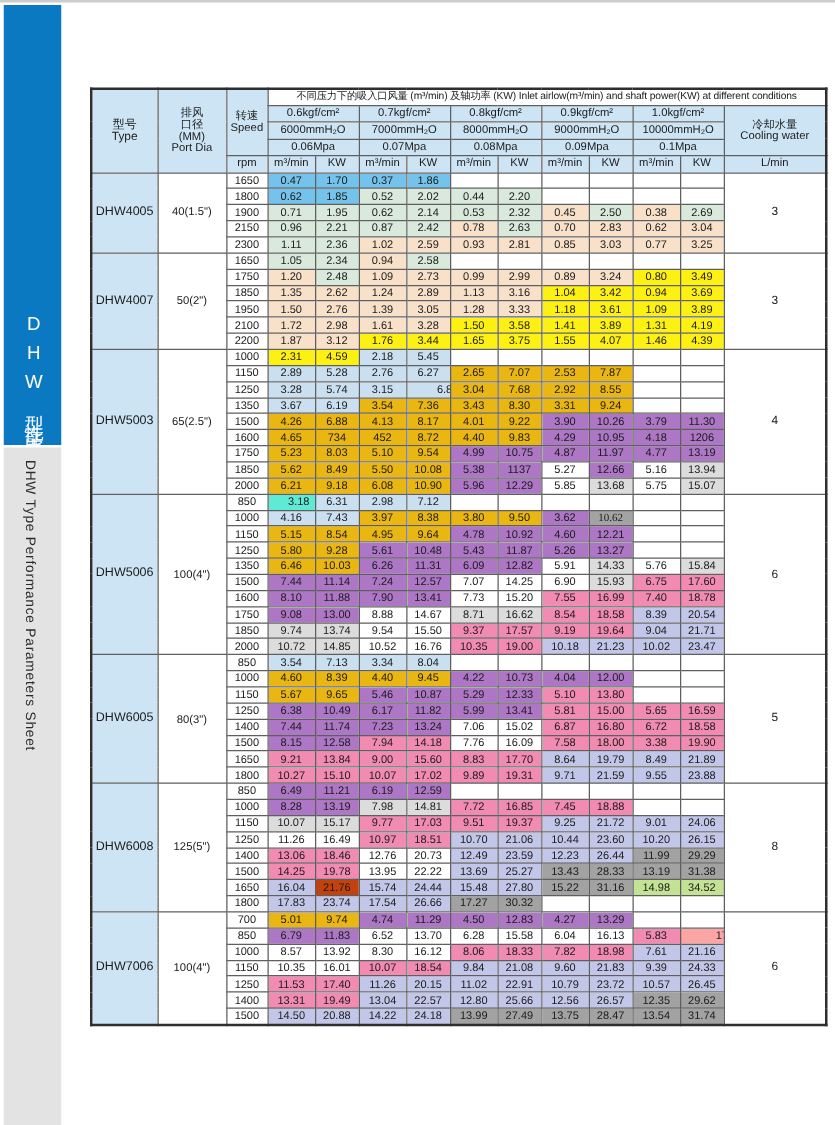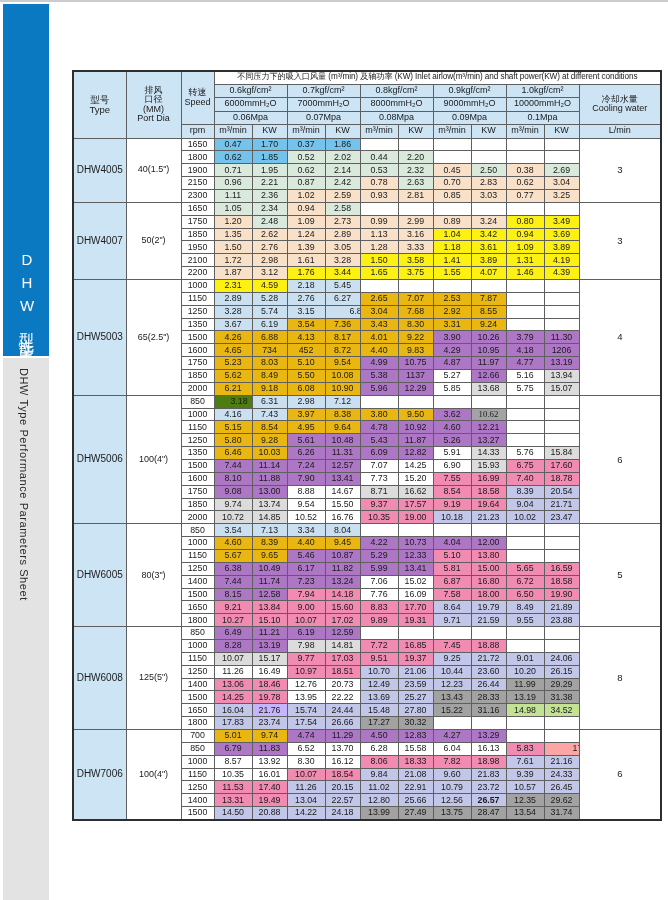--- a/index.html
+++ b/index.html
@@ -380,21 +380,21 @@
             <td style="background: rgb(173, 119, 198);">12.29</td>
             <td style="background: rgb(255, 255, 255);">5.85</td>
             <td style="background: rgb(220, 220, 220);">13.68</td>
             <td style="background: rgb(255, 255, 255);">5.75</td>
             <td style="background: rgb(220, 220, 220);">15.07</td>
           </tr>
           <tr>
             <td class="model" rowspan="10">DHW5006</td>
             <td class="port" rowspan="10">100(4")</td>
             <td class="rpm">850</td>
-            <td style="background: #4d7c0f; padding-left: 12px;">3.18</td>
+            <td style="background: #5eead4; padding-left: 12px;">3.18</td>
             <td style="background: rgb(202, 224, 240);">6.31</td>
             <td style="background: rgb(202, 224, 240);">2.98</td>
             <td style="background: rgb(202, 224, 240);">7.12</td>
             <td></td>
             <td></td>
             <td></td>
             <td></td>
             <td></td>
             <td></td>
             <td class="cooling" rowspan="10">6</td>
@@ -587,21 +587,21 @@
           <tr>
             <td class="rpm">1500</td>
             <td style="background: rgb(173, 119, 198);">8.15</td>
             <td style="background: rgb(173, 119, 198);">12.58</td>
             <td style="background: rgb(242, 139, 178);">7.94</td>
             <td style="background: rgb(242, 139, 178);">14.18</td>
             <td style="background: rgb(255, 255, 255);">7.76</td>
             <td style="background: rgb(255, 255, 255);">16.09</td>
             <td style="background: rgb(242, 139, 178);">7.58</td>
             <td style="background: rgb(242, 139, 178);">18.00</td>
-            <td style="background: rgb(242, 139, 178);">6.50</td>
+            <td style="background: rgb(242, 139, 178);">3.38</td>
             <td style="background: rgb(242, 139, 178);">19.90</td>
           </tr>
           <tr>
             <td class="rpm">1650</td>
             <td style="background: rgb(242, 139, 178);">9.21</td>
             <td style="background: rgb(242, 139, 178);">13.84</td>
             <td style="background: rgb(242, 139, 178);">9.00</td>
             <td style="background: rgb(242, 139, 178);">15.60</td>
             <td style="background: rgb(242, 139, 178);">8.83</td>
             <td style="background: rgb(242, 139, 178);">17.70</td>
@@ -700,21 +700,21 @@
             <td style="background: rgb(194, 199, 233);">13.69</td>
             <td style="background: rgb(194, 199, 233);">25.27</td>
             <td style="background: rgb(162, 162, 162);">13.43</td>
             <td style="background: rgb(162, 162, 162);">28.33</td>
             <td style="background: rgb(162, 162, 162);">13.19</td>
             <td style="background: rgb(162, 162, 162);">31.38</td>
           </tr>
           <tr>
             <td class="rpm">1650</td>
             <td style="background: rgb(194, 199, 233);">16.04</td>
-            <td style="background: #c4b5fd; margin-top: 44px;">21.76</td>
+            <td style="background: #c2410c; margin-top: 44px;">21.76</td>
             <td style="background: rgb(194, 199, 233);">15.74</td>
             <td style="background: rgb(194, 199, 233);">24.44</td>
             <td style="background: rgb(194, 199, 233);">15.48</td>
             <td style="background: rgb(194, 199, 233);">27.80</td>
             <td style="background: rgb(162, 162, 162);">15.22</td>
             <td style="background: rgb(162, 162, 162);">31.16</td>
             <td style="background: rgb(196, 226, 148);">14.98</td>
             <td style="background: rgb(196, 226, 148);">34.52</td>
           </tr>
           <tr>
@@ -800,21 +800,21 @@
           </tr>
           <tr>
             <td class="rpm">1400</td>
             <td style="background: rgb(242, 139, 178);">13.31</td>
             <td style="background: rgb(242, 139, 178);">19.49</td>
             <td style="background: rgb(194, 199, 233);">13.04</td>
             <td style="background: rgb(194, 199, 233);">22.57</td>
             <td style="background: rgb(194, 199, 233);">12.80</td>
             <td style="background: rgb(194, 199, 233);">25.66</td>
             <td style="background: rgb(194, 199, 233);">12.56</td>
-            <td style="background: rgb(194, 199, 233); font-weight: bold;">26.57</td>
+            <td style="background: rgb(194, 199, 233);">26.57</td>
             <td style="background: rgb(162, 162, 162);">12.35</td>
             <td style="background: rgb(162, 162, 162);">29.62</td>
           </tr>
           <tr>
             <td class="rpm">1500</td>
             <td style="background: rgb(194, 199, 233);">14.50</td>
             <td style="background: rgb(194, 199, 233);">20.88</td>
             <td style="background: rgb(194, 199, 233);">14.22</td>
             <td style="background: rgb(194, 199, 233);">24.18</td>
             <td style="background: rgb(162, 162, 162);">13.99</td>

